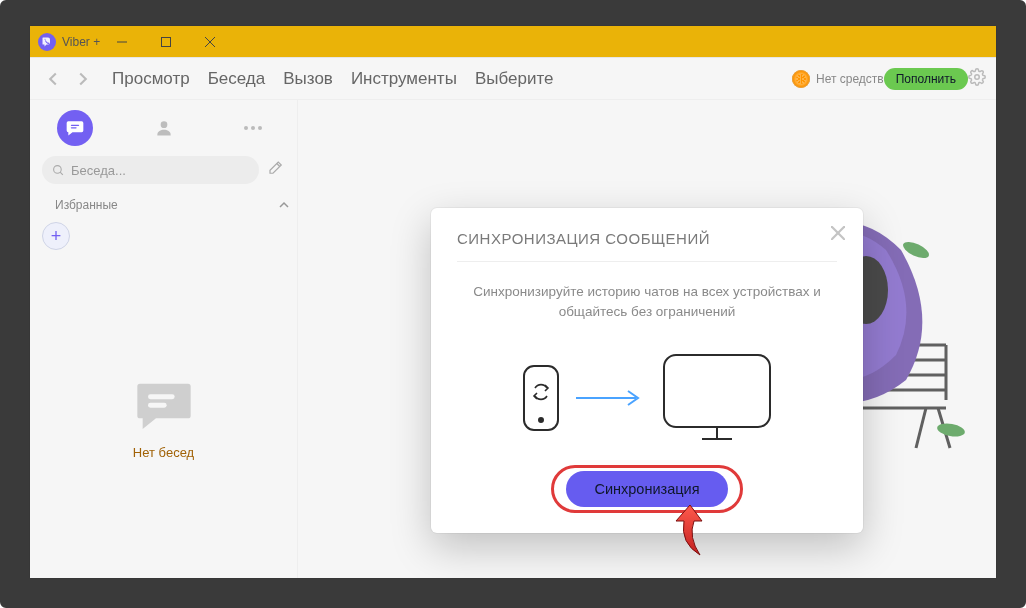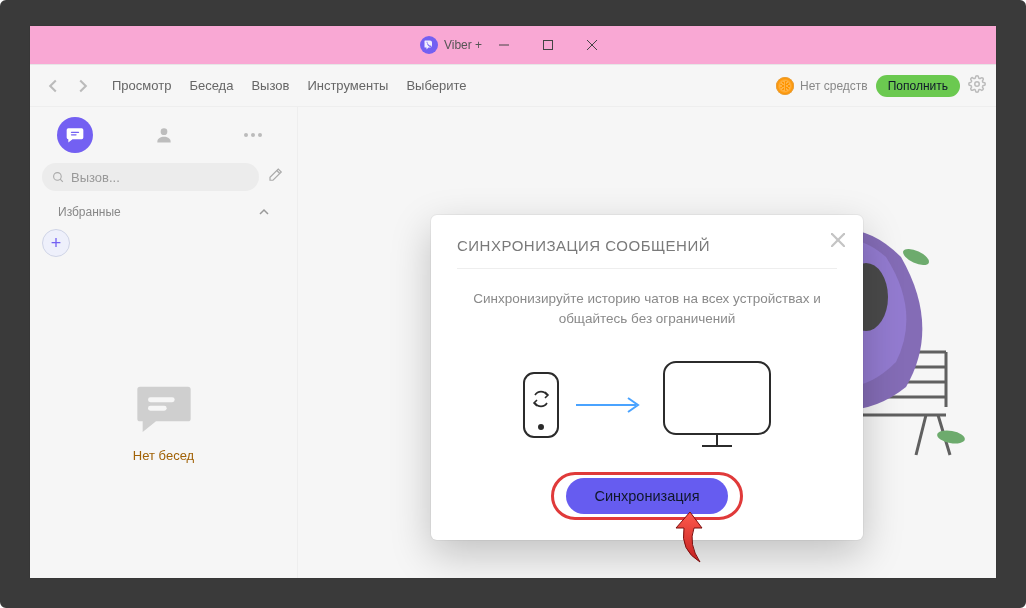--- a/index.html
+++ b/index.html
@@ -2,56 +2,56 @@
 <html><head>
 <meta charset="utf-8">
 <style>
   * { box-sizing: border-box; margin: 0; padding: 0; font-family: "Segoe UI", Arial, sans-serif; }
   body { background: #fff; width: 1026px; height: 608px; overflow: hidden; position: relative; }
 
   .outer { position: absolute; inset: 0; border: 2px solid #3a3a3a; border-radius: 6px; background: #3a3a3a; }
   .appwin { position: absolute; top: 24px; left: 28px; right: 28px; bottom: 28px; background: #fff; border-radius: 2px; box-shadow: 0 0 0 1px rgba(0,0,0,.05); display: flex; flex-direction: column; }
 
   
-  .titlebar { height: 39px; background: #f9a8d4; display: flex; align-items: center; justify-content: center; border-bottom: 1px solid #e6e6e6; }
+  .titlebar { height: 32px; background: #eab308; display: flex; align-items: center; justify-content: flex-start; border-bottom: 1px solid #e6e6e6; }
   .titlebar-left { display: flex; align-items: center; gap: 6px; padding-left: 8px; color: #555; font-size: 12px; }
   .viber-logo { width: 18px; height: 18px; border-radius: 50%; background: #7360f2; display: flex; align-items: center; justify-content: center; }
   .viber-logo svg { width: 12px; height: 12px; }
   .titlebar-right { display: flex; }
   .winbtn { width: 44px; height: 32px; display: flex; align-items: center; justify-content: center; color: #444; }
   .winbtn svg { width: 10px; height: 10px; }
 
   
   .toolbar { height: 42px; display: flex; align-items: center; justify-content: space-between; padding: 0 10px; border-bottom: 1px solid #eee; background: #f6f6f6; }
   .toolbar-left { display: flex; align-items: center; gap: 4px; }
   .navbtn { width: 26px; height: 26px; display: flex; align-items: center; justify-content: center; color: #bbb; border-radius: 3px; }
   .menu { display: flex; gap: 18px; margin-left: 12px; }
-  .menu-item { font-size: 13px; color: #666; cursor: pointer; }
-  .toolbar-right { display: flex; align-items: center; gap: 8px; }
+  .menu-item { font-size: 17px; color: #666; cursor: pointer; }
+  .toolbar-right { display: flex; align-items: center; gap: 0; }
   .credit { display: flex; align-items: center; gap: 6px; font-size: 12px; color: #888; }
   .credit-icon { width: 18px; height: 18px; border-radius: 50%; background: radial-gradient(circle,#ffb347 40%,#ff9500 60%); box-shadow: 0 0 0 1px #e6a040 inset; position: relative; }
   .credit-icon:after { content:""; position:absolute; inset:4px; border-radius:50%; background: repeating-conic-gradient(#ff9500 0 20deg,#ffb347 20deg 40deg);}
   .topup { background: #6bc950; color: #0f172a; font-size: 12px; padding: 4px 12px; border-radius: 12px; border: none; cursor: pointer; }
   .gear { color: #bbb; }
 
   
   .main { flex: 1; display: flex; min-height: 0; }
   .sidebar { width: 268px; border-right: 1px solid #eee; background: #f6f6f6; display: flex; flex-direction: column; }
   .tabs { display: flex; justify-content: space-around; align-items: center; height: 56px; }
   .tab-icon { width: 36px; height: 36px; border-radius: 50%; display: flex; align-items: center; justify-content: center; }
   .tab-icon.active { background: #7360f2; }
   .tab-icon svg { width: 20px; height: 20px; }
   .tab-dots { display:flex; gap:3px; }
   .tab-dots span { width:4px; height:4px; border-radius:50%; background:#bbb; }
 
   .search-row { display:flex; align-items:center; gap:8px; padding: 0 12px 8px; }
   .search { flex:1; display:flex; align-items:center; gap:6px; background:#ececec; border-radius: 14px; height: 28px; padding: 0 10px; color:#999; font-size:13px; }
   .compose { color:#aaa; }
 
-  .section-head { display:flex; justify-content:space-between; align-items:center; padding: 6px 28px; font-size:12px; color:#888; }
+  .section-head { display:flex; justify-content:space-between; align-items:center; padding: 6px 8px; font-size:12px; color:#888;margin-left:17px; }
   .add-btn { width:28px; height:28px; border-radius:50%; border:1px solid #cfd4e6; background:#eef0fb; display:flex; align-items:center; justify-content:center; color:#7360f2; margin: 4px 12px; font-size:18px; cursor:pointer;}
 
   .empty { flex:1; display:flex; flex-direction:column; align-items:center; justify-content:center; gap:8px; color:#a16207; }
   .empty svg { width: 64px; height: 64px; }
 
   .content { flex:1; position:relative; background: #f3f3f3; overflow:hidden; }
   .bg-text { position:absolute; left:50%; transform:translateX(-50%); color:#8d8d8d; font-size:14px; text-align:center; line-height:1.8; }
   .bg-text.line1 { top: 388px; }
   .bg-text.line2 { top: 412px; }
 
@@ -166,21 +166,21 @@
                 <span></span>
               </div>
           </div>
         </div>
         <div class="search-row">
           <div class="search">
             <svg width="13" height="13" viewBox="0 0 24 24" fill="none" stroke="#aaa" stroke-width="2">
                 <circle cx="10" cy="10" r="7"></circle>
                 <line x1="20" y1="20" x2="15" y2="15"></line>
               </svg>
-            <span>Вызов...</span>
+            <span>Беседа...</span>
           </div>
           <div class="compose">
             <svg width="18" height="18" viewBox="0 0 24 24" fill="none" stroke="currentColor" stroke-width="1.6">
                 <path d="M4 15V19h4L19 8l-4-4L4 15z"></path>
                 <path d="M13 6l4 4"></path>
               </svg>
           </div>
         </div>
         <div class="section-head">
           <span>Избранные</span>

